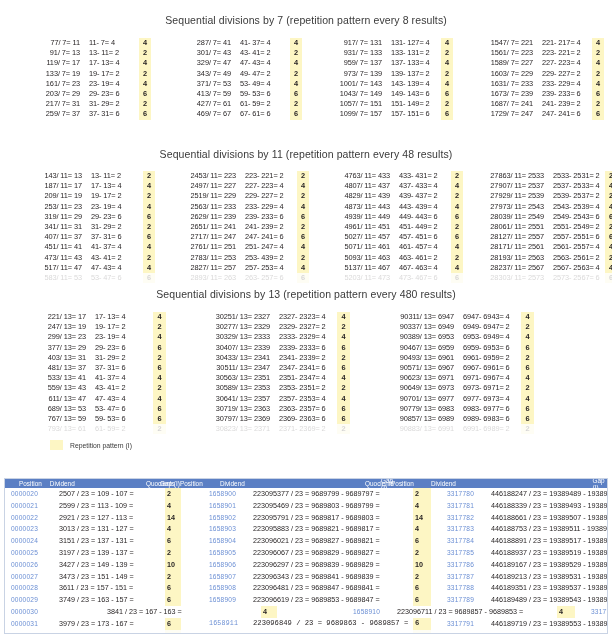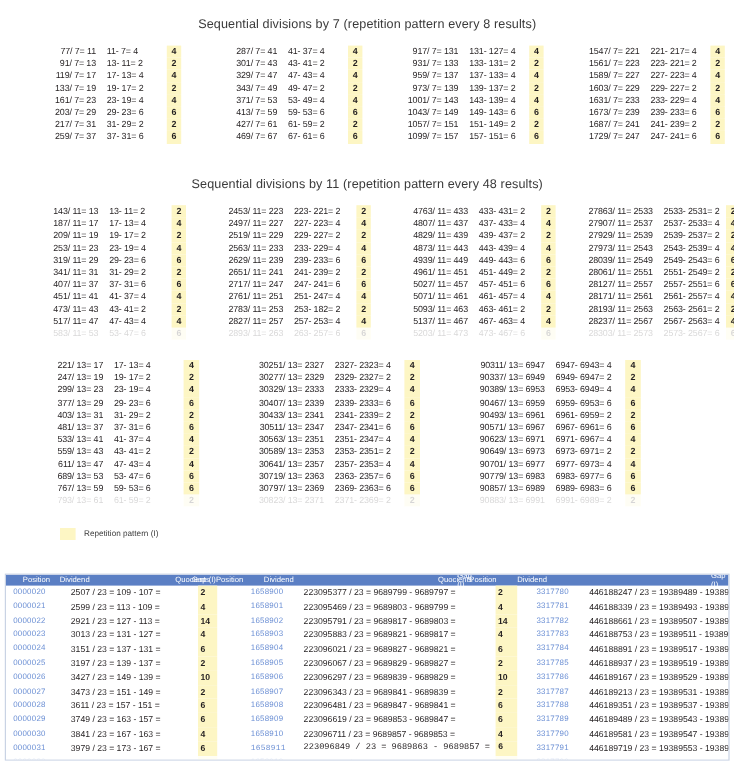--- a/index.html
+++ b/index.html
@@ -416,21 +416,21 @@
             <div class="c-sub">247- 241= 6</div>
             <div class="c-gap">6</div>
           </div>
           <div class="row">
             <div class="c-div">2761/ 11= 251</div>
             <div class="c-sub">251- 247= 4</div>
             <div class="c-gap">4</div>
           </div>
           <div class="row">
             <div class="c-div">2783/ 11= 253</div>
-            <div class="c-sub">253- 182= 2</div>
+            <div class="c-sub">253- 439= 2</div>
             <div class="c-gap">2</div>
           </div>
           <div class="row">
             <div class="c-div">2827/ 11= 257</div>
             <div class="c-sub">257- 253= 4</div>
             <div class="c-gap">4</div>
           </div>
           <div class="row fade-row2">
             <div class="c-div">2893/ 11= 263</div>
             <div class="c-sub">263- 257= 6</div>
@@ -548,20 +548,21 @@
           <div class="row fade-row2">
             <div class="c-div">28303/ 11= 2573</div>
             <div class="c-sub">2573- 2567= 6</div>
             <div class="c-gap">6</div>
           </div>
         </div>
       </div>
   </div>
 
   <div class="grid-section s13" style="top:288px;">
+    <div class="section-title">Sequential divisions by 13 (repetition pattern every 480 results)</div>
     <div class="grid-cols" style="margin-top:12px;">
         <div class="blockcol">
           <div class="row">
             <div class="c-div">221/ 13= 17</div>
             <div class="c-sub">17- 13= 4</div>
             <div class="c-gap">4</div>
           </div>
           <div class="row">
             <div class="c-div">247/ 13= 19</div>
             <div class="c-sub">19- 17= 2</div>
@@ -940,21 +941,21 @@
             <div class="t-exp">223096619 / 23 = 9689853 - 9689847 =</div>
             <div class="t-gap">6</div>
             <div class="t-spacer"></div>
           </div>
           <div class="g3" style="display: flex;">
             <div class="t-pos">3317789</div>
             <div class="t-exp">446189489 / 23 = 19389543 - 19389537 =</div>
           </div>
         </div>
         <div class="trow">
-          <div class="g1" style="display: flex;">
+          <div class="g1" style="display: flex; gap: 48px;">
             <div class="t-pos">0000030</div>
             <div class="t-exp">3841 / 23 = 167 - 163 =</div>
             <div class="t-gap">4</div>
             <div class="t-spacer"></div>
           </div>
           <div class="g2" style="display: flex;">
             <div class="t-pos">1658910</div>
             <div class="t-exp">223096711 / 23 = 9689857 - 9689853 =</div>
             <div class="t-gap">4</div>
             <div class="t-spacer"></div>

